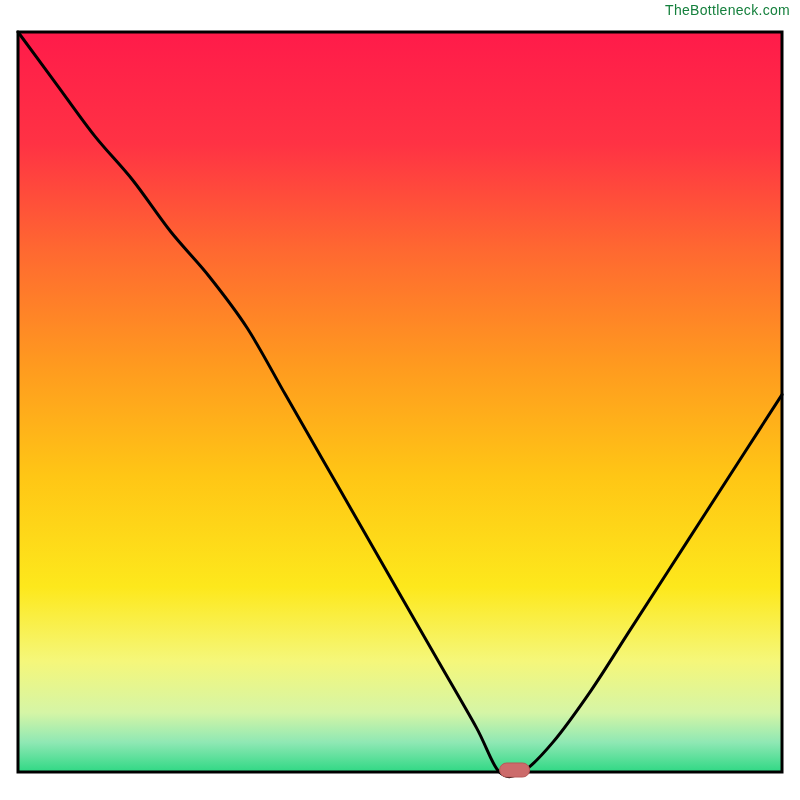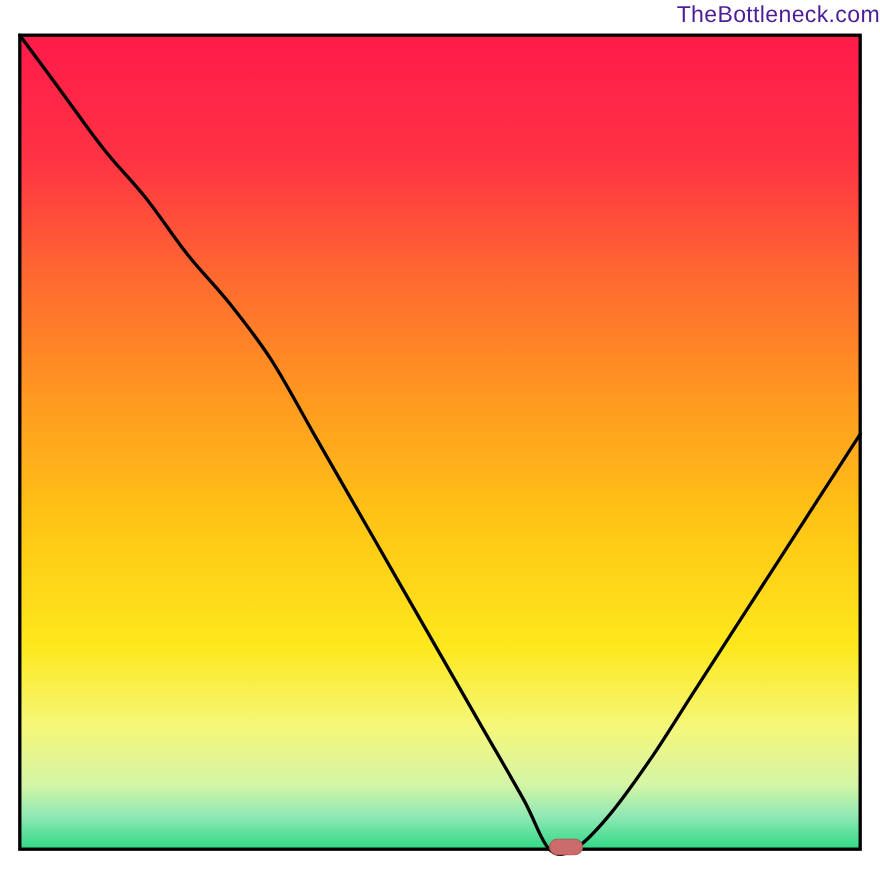--- a/index.html
+++ b/index.html
@@ -11,24 +11,24 @@
     overflow: hidden;
   }
   .wrap {
     position: relative;
     width: 800px;
     height: 800px;
   }
   .attribution {
     position: absolute;
     top: 2px;
-    right: 0;
+    right: 10px;
     font-family: Arial, Helvetica, sans-serif;
-    font-size: 21px;
-    color: #4c1d95;
+    font-size: 14px;
+    color: #15803d;
     font-weight: 500;
     letter-spacing: 0.3px;
   }
   svg {
     display: block;
   }
 </style>
 </head>
 <body>
 

